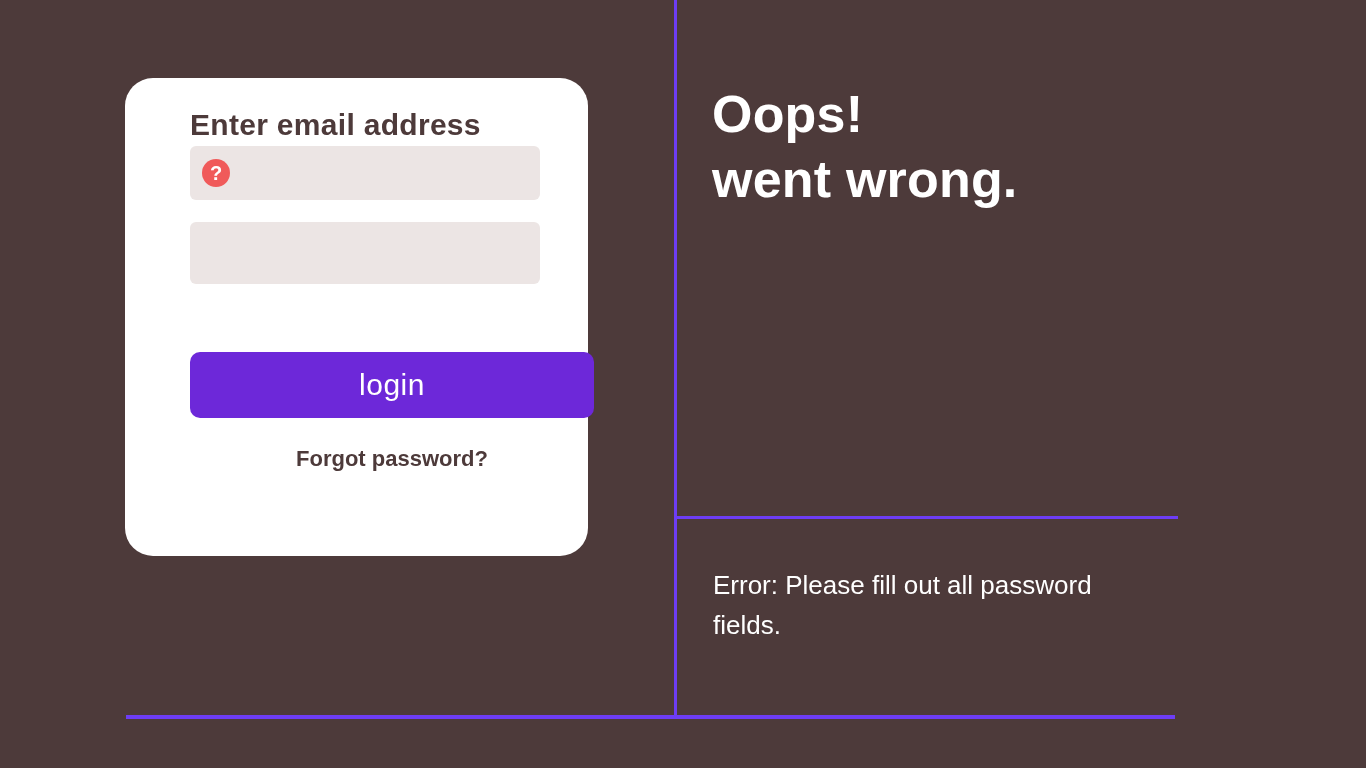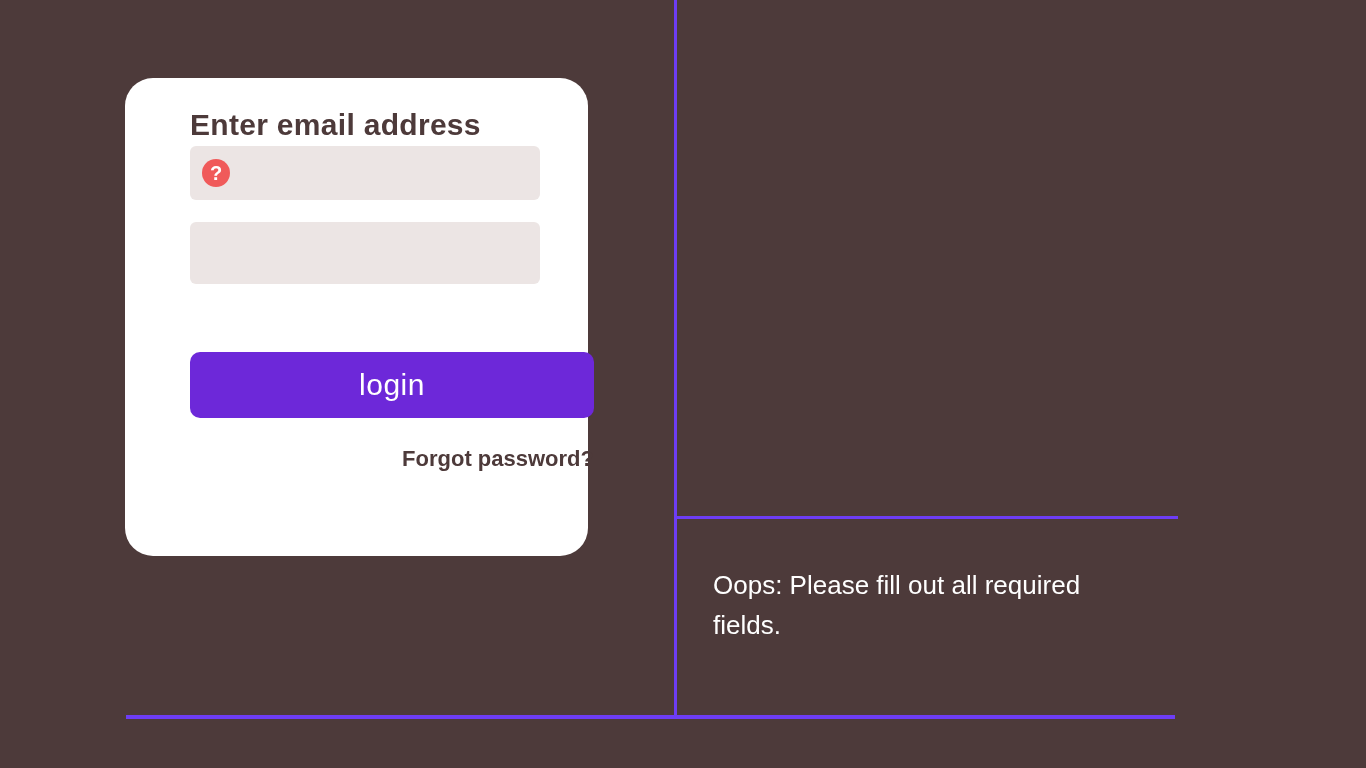--- a/index.html
+++ b/index.html
@@ -84,21 +84,21 @@
       font-family: inherit;
       letter-spacing: 0.5px;
       align-self: flex-start;
       margin-left: -60px;
       margin-right: -30px;
       position: relative;
       left: 60px;
     }
     .forgot {
       margin-top: 28px;
-      text-align: right;
+      text-align: center;
       color: #4d3a3a;
       font-size: 22px;
       font-weight: 800;
       cursor: pointer;
       width: 404px;
       margin-left: 0px;
     }
     .vline {
       position: absolute;
       left: 674px;
@@ -161,15 +161,17 @@
   <button class="login-btn">login</button>
 
   <div class="forgot">Forgot password?</div>
 </div>
 
 <div class="vline"></div>
 <div class="hline-mid"></div>
 <div class="hline-bottom"></div>
 
 <div class="error-heading">
+  <div>Oops!</div>
+  <div>went wrong.</div>
 </div>
 
-<div class="error-msg">Oops: Please fill out all required fields.</div>
+<div class="error-msg">Error: Please fill out all password fields.</div>
 
 </body></html>

